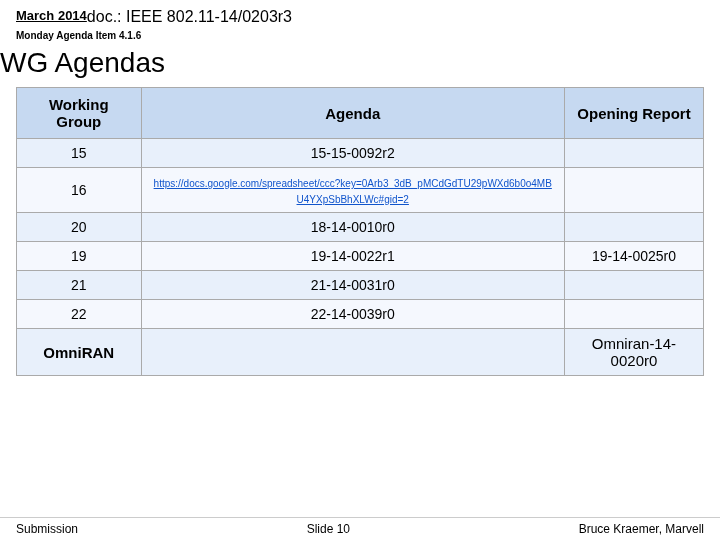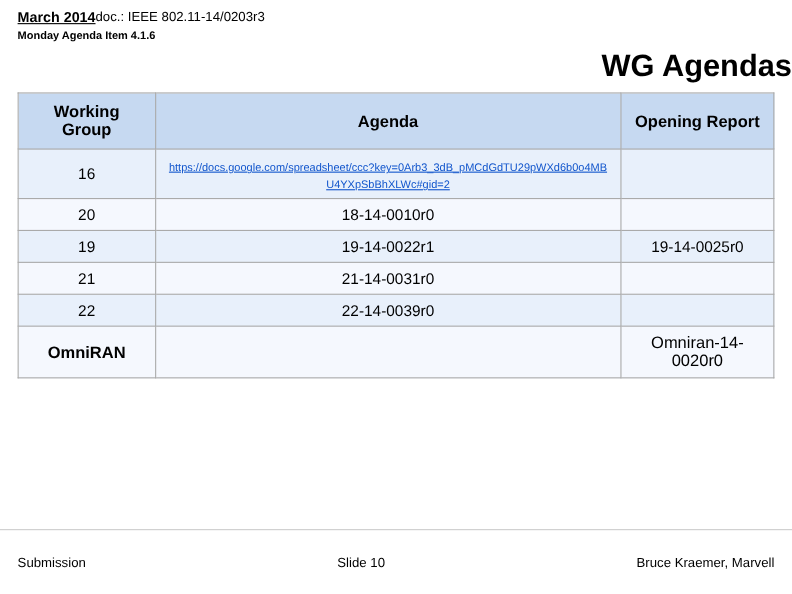--- a/index.html
+++ b/index.html
@@ -15,31 +15,31 @@
       display: flex;
       padding: 8px 16px 2px 16px;
       font-size: 13px;
     }
     .header-left {
       font-weight: bold;
       text-decoration: underline;
       font-size: 13px;
     }
     .header-right {
-      font-size: 12px;
+      font-size: 16px;
     }
     .subtitle {
       padding: 2px 16px;
       font-size: 10px;
       font-weight: bold;
     }
     .title {
-      text-align: right;
+      text-align: left;
       font-size: 28px;
-      font-weight: bold;
+      font-weight: normal;
       padding: 4px 0 8px 0;
     }
     .table-container {
       padding: 0 16px;
       border-radius: 30px;
     }
     table {
       width: 100%;
       border-collapse: collapse;
       font-size: 14px;
@@ -68,21 +68,21 @@
     }
     .link-cell {
       font-size: 10px;
       color: #1155cc;
       text-decoration: underline;
       word-break: break-all;
     }
     .footer {
       display: flex;
       justify-content: space-between;
-      padding: 22px 16px;
+      padding: 4px 16px;
       font-size: 12px;
       position: absolute;
       bottom: 0;
       left: 0;
       right: 0;
       border-top: 1px solid #ccc;
     }
     .omni-row td {
       font-size: 15px;
       font-weight: normal;
@@ -103,20 +103,25 @@
 <div class="table-container">
   <table>
     <thead>
       <tr>
         <th>Working Group</th>
         <th>Agenda</th>
         <th>Opening Report</th>
       </tr>
     </thead>
     <tbody id="table-body">
+    <tr>
+          <td style="font-weight: normal;">15</td>
+          <td>15-15-0092r2</td>
+          <td></td>
+        </tr>
         <tr>
           <td style="font-weight: normal;">16</td>
           <td><a href="#" class="link-cell">https://docs.google.com/spreadsheet/ccc?key=0Arb3_3dB_pMCdGdTU29pWXd6b0o4MBU4YXpSbBhXLWc#gid=2</a></td>
           <td></td>
         </tr>
         <tr>
           <td style="font-weight: normal;">20</td>
           <td>18-14-0010r0</td>
           <td></td>
         </tr>

